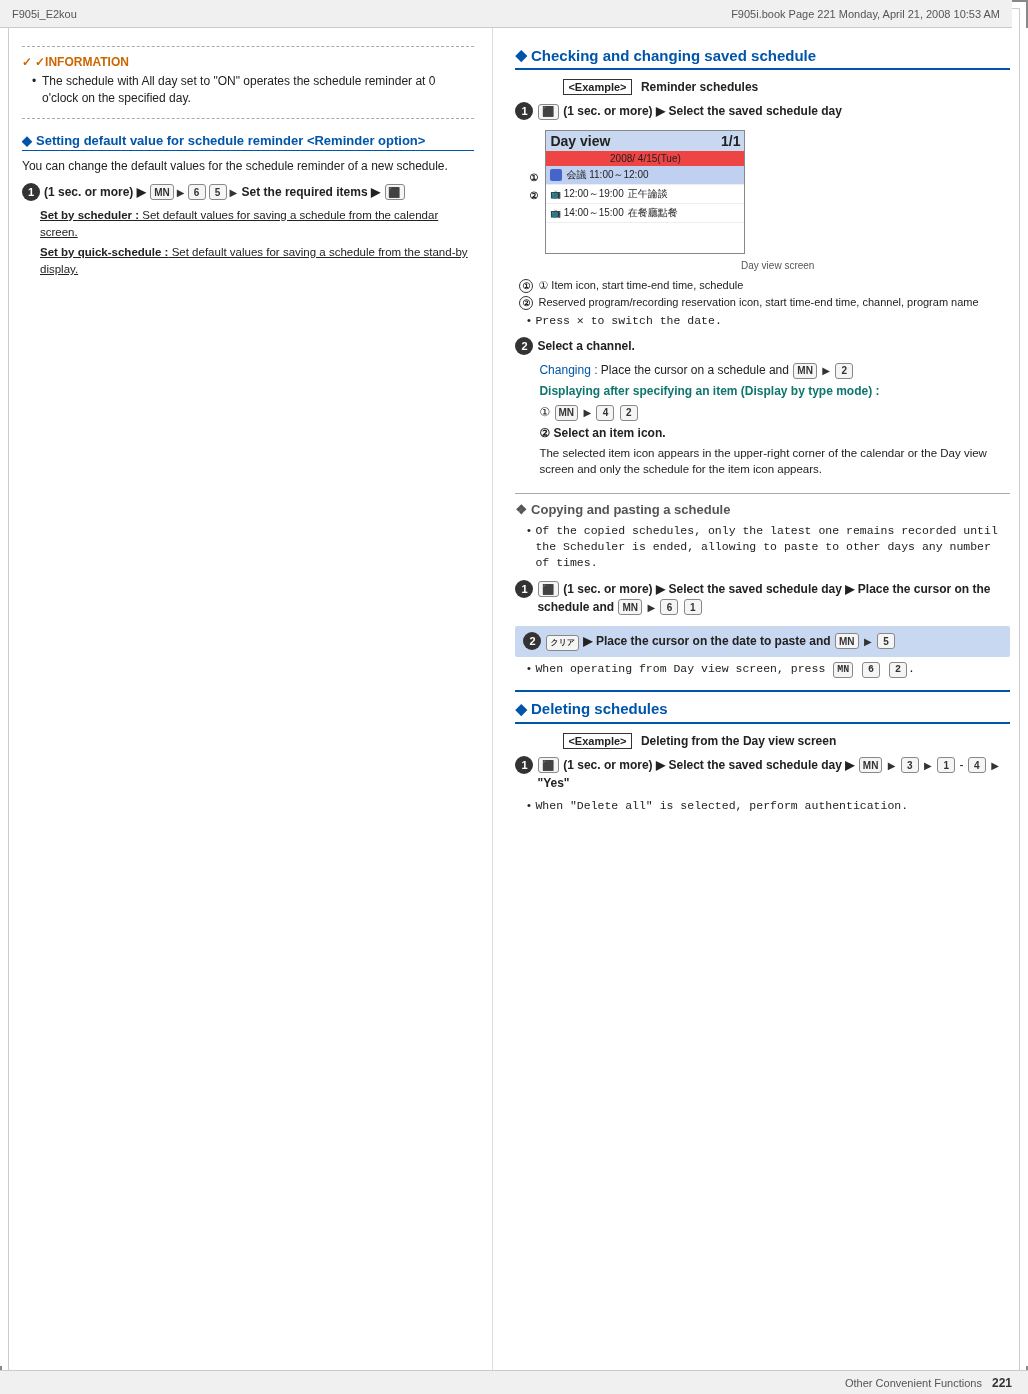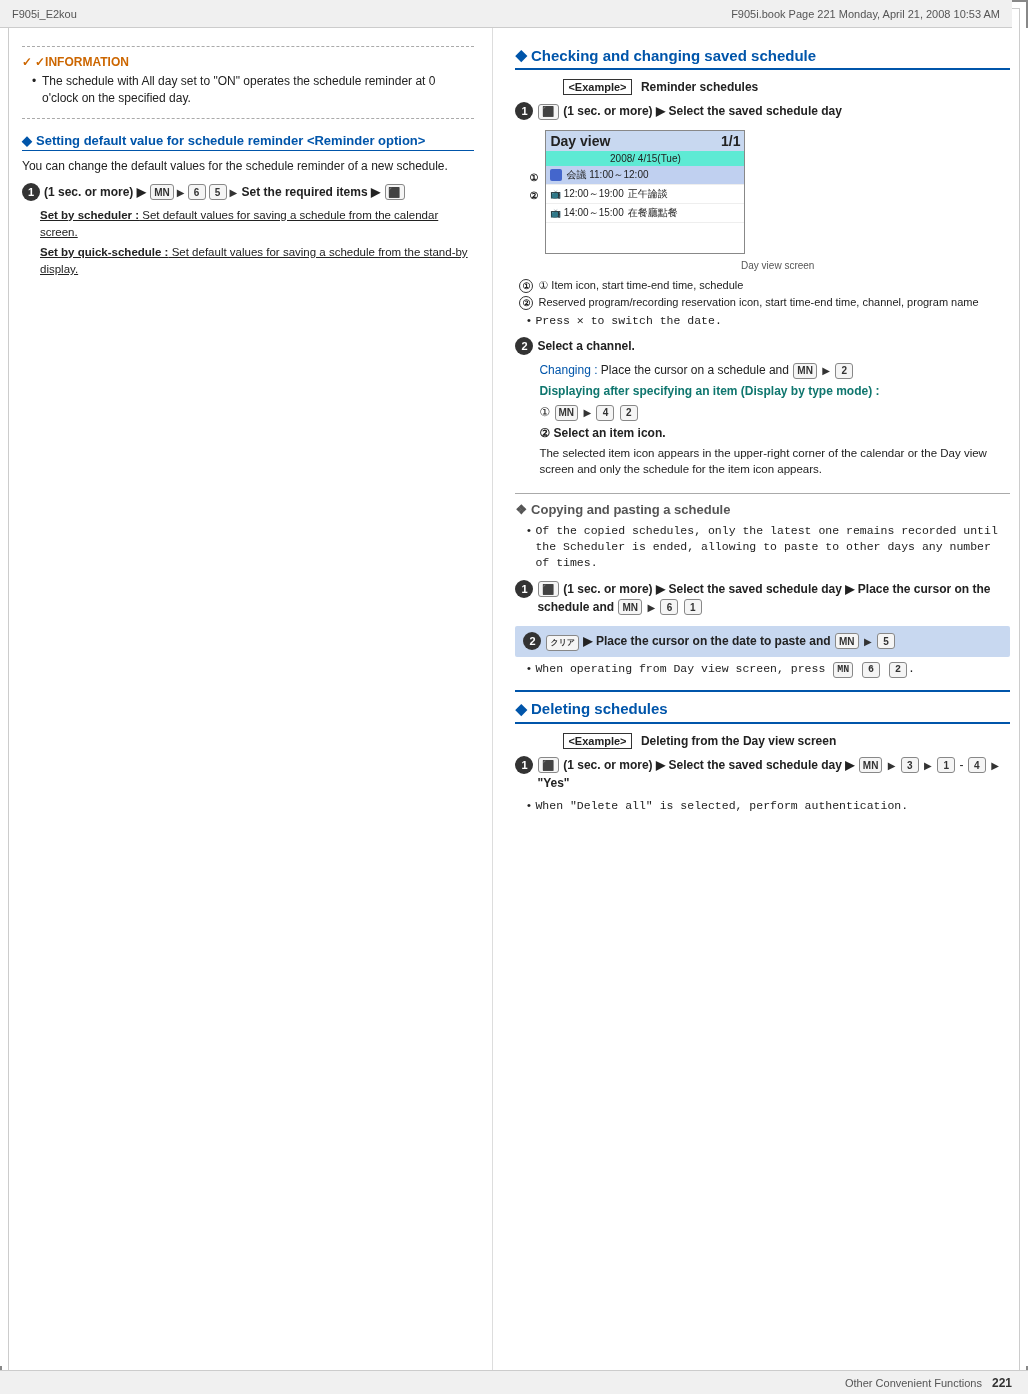--- a/index.html
+++ b/index.html
@@ -231,21 +231,21 @@
     }
     .day-view-header {
       background: #c8d8f0;
       display: flex;
       justify-content: space-between;
       padding: 2px 4px;
       font-size: 14px;
       font-weight: bold;
     }
     .day-view-date {
-      background: #5eead4;
+      background: #ef4444;
       padding: 2px 4px;
       font-size: 10px;
       text-align: center;
     }
     .day-view-row {
       display: flex;
       align-items: center;
       padding: 2px 4px;
       border-bottom: 1px solid #eee;
       font-size: 10px;

